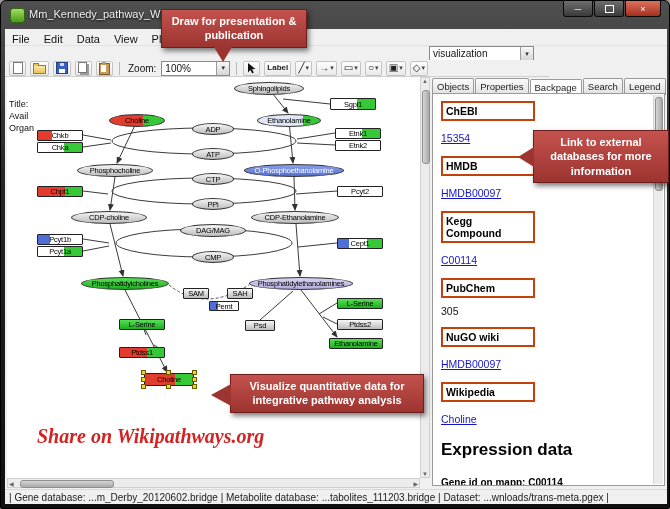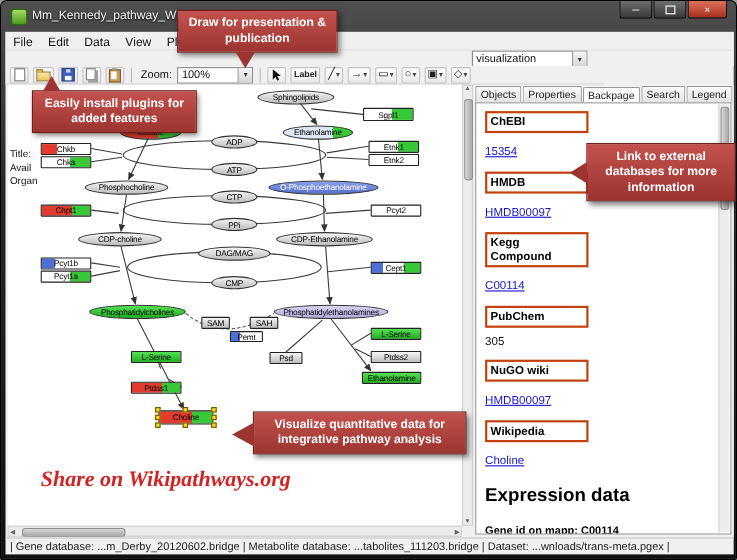--- a/index.html
+++ b/index.html
@@ -40,21 +40,21 @@
   .ci-copy{width:7px;height:9px;background:#fff;border:1px solid #777;box-shadow:2px 2px 0 0 #9b9b9b;margin:0 2px 2px 0;}
   .ci-paste{width:9px;height:10px;background:#c89b5a;border:1px solid #7d5b28;position:relative;margin-top:1px;}
   .ci-paste::before{content:'';position:absolute;left:1px;top:1px;width:5px;height:7px;background:#fff;}
   .ci-paste::after{content:'';position:absolute;left:2px;top:-2px;width:4px;height:2px;background:#9a9a9a;}
   
   .canvas{position:absolute;left:6px;top:76px;width:413px;height:401px;background:#fff;overflow:hidden;}
   #edges-svg{position:absolute;left:0;top:0;}
   .edge{stroke:#3a3a3a;stroke-width:1;}
   .loop{fill:none;stroke:#3a3a3a;stroke-width:1;}
   .curve{fill:none;stroke:#555;stroke-width:1;stroke-dasharray:3 2;}
-  .info-label{position:absolute;left:2px;font-size:9px;color:#111;margin-top:36px;}
+  .info-label{position:absolute;left:2px;font-size:9px;color:#111;}
   .node{position:absolute;box-sizing:border-box;border:1px solid #333;display:flex;align-items:center;justify-content:center;font-size:7.5px;color:#000;overflow:hidden;white-space:nowrap;background:#fff;z-index:2;letter-spacing:-0.2px;}
   .n-e{border-radius:50%;}
   .n-b{border-radius:1px;border-color:#222;}
   .f-gray{background:linear-gradient(180deg,#f5f5f5,#bdbdbd);}
   .f-green{background:linear-gradient(180deg,#55e055,#1faf1f);}
   .f-lav{background:linear-gradient(180deg,#d8d4f0,#b2abdd);}
   .f-blue{background:linear-gradient(180deg,#8aa0ea,#5570d0);color:#fff;}
   .f-lblue{background:linear-gradient(90deg,#dfe7f7 0 72%,#37c837 72%);}
   .f-redgreen{background:linear-gradient(90deg,#e23c2e 0 62%,#37c837 62%);}
   .f-redwhite{background:linear-gradient(90deg,#e23c2e 0 32%,#ffffff 32%);}
@@ -321,17 +321,16 @@
         </table>
       <div class="pscroll">
           <div class="thumb pv"></div>
         </div>
     </div>
   </div>
 
   <div class="statusbar">| Gene database: ...m_Derby_20120602.bridge  |  Metabolite database: ...tabolites_111203.bridge  |  Dataset: ...wnloads/trans-meta.pgex |</div>
 
   <div class="callout co-top"><span>Draw for presentation &amp; publication</span></div>
-  <div class="callout co-left"><span>Easily install plugins for added features</span></div>
   <div class="callout co-right"><span>Link to external databases for more information</span></div>
   <div class="callout co-mid"><span>Visualize quantitative data for integrative pathway analysis</span></div>
   <div class="share">Share on Wikipathways.org</div>
 </div>
 
 </body></html>

